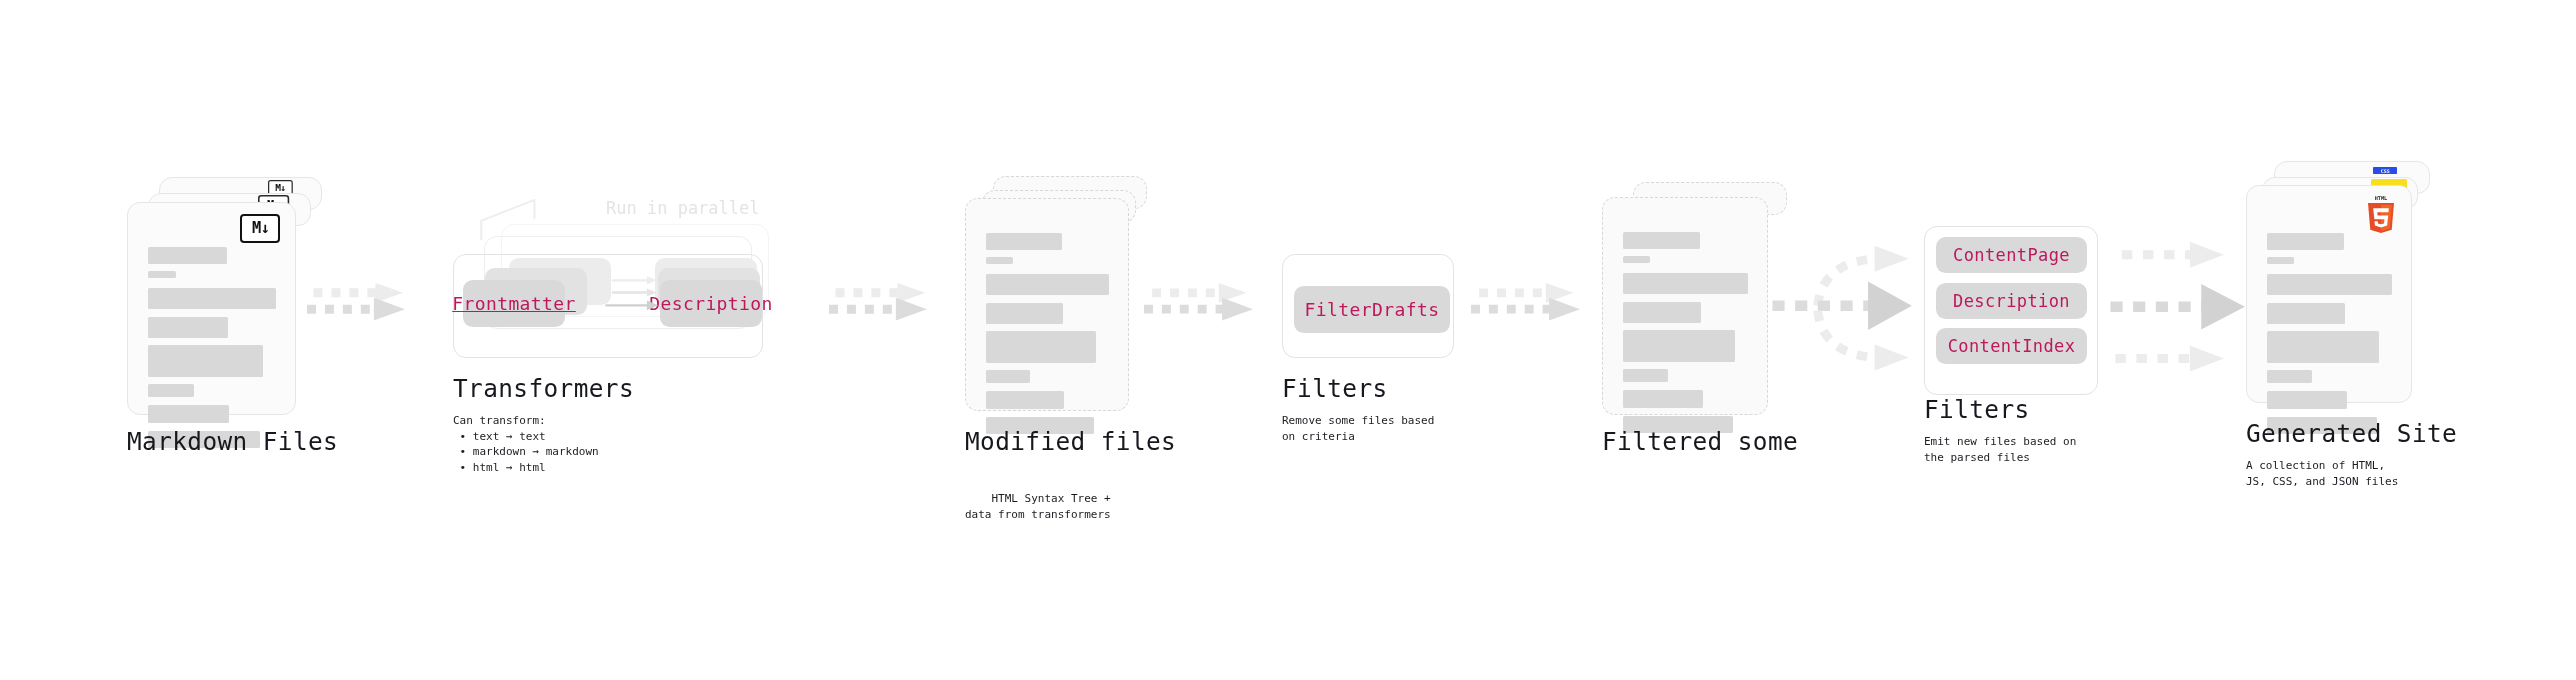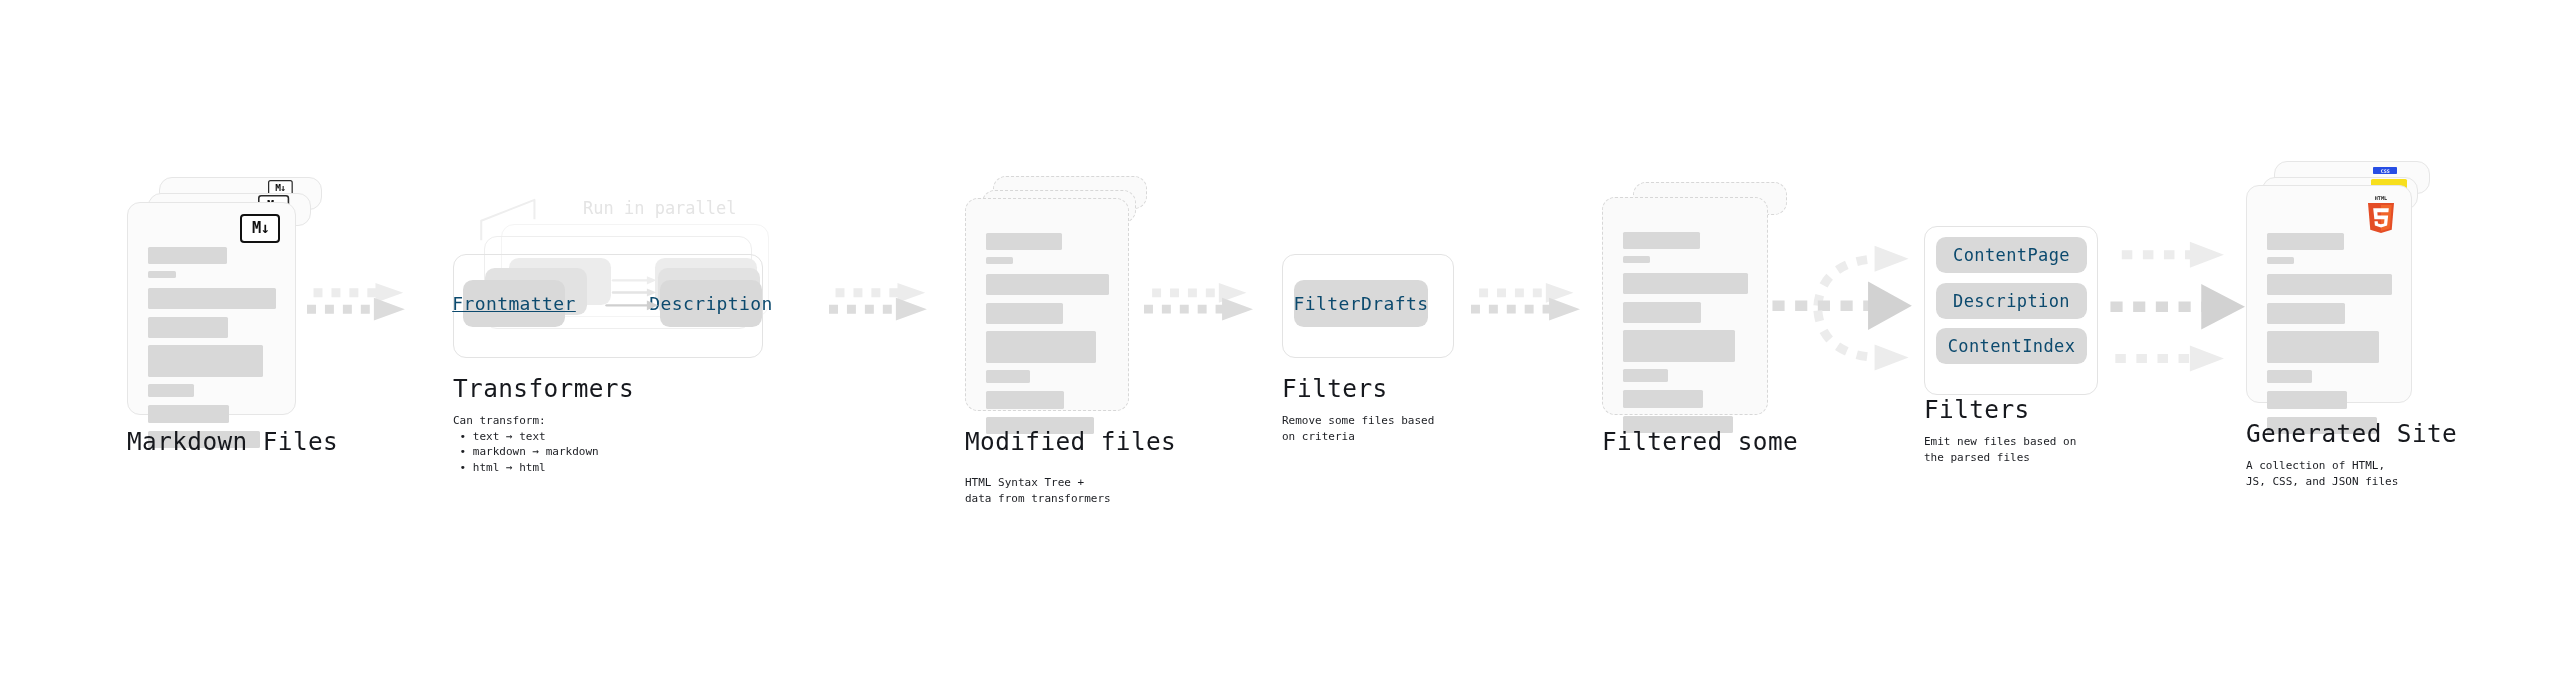--- a/index.html
+++ b/index.html
@@ -72,21 +72,21 @@
     box-sizing:border-box;
   }
   .gbox.l2{border-color:#eeeeee;}
   .gbox.l3{border-color:#f4f4f4;}
 
   .chip{
     position:absolute;
     background:#d9d9d9;
     border-radius:9.8px;
     display:flex;align-items:center;justify-content:center;
-    color:#0c4a6e;
+    color:#be185d;
     font-size:18px;
     letter-spacing:0.4px;
     box-sizing:border-box;
   }
   .chip.g2{background:#e2e2e2;color:transparent;}
   .chip.g3{background:#ececec;color:transparent;}
 
   
   .title{
     position:absolute;
@@ -100,20 +100,21 @@
     font-size:11px;
     line-height:1.42;
     color:#1b1d22;
     white-space:pre;
   }
   .annot{
     position:absolute;
     font-size:17px;
     color:#e4e4e4;
     white-space:nowrap;
+    margin-left:23px;
   }
 
   svg{position:absolute;overflow:visible;}
 </style>
 </head>
 <body>
 
 <div id="stage">
 
   <div class="stack">
@@ -213,38 +214,38 @@
         <div class="bar" style="width:22%;height:6.5px;margin-bottom:10.6px;"></div>
         <div class="bar" style="width:100%;height:21px;"></div>
         <div class="bar" style="width:63%;height:21px;"></div>
         <div class="bar" style="width:90%;height:32px;"></div>
         <div class="bar" style="width:36%;height:13px;"></div>
         <div class="bar" style="width:64%;height:18.7px;"></div>
         <div class="bar" style="width:88%;height:17px;"></div>
       </div>
     </div>
     <div class="title" style="left:965px;top:427px;">Modified files</div>
-    <div class="sub" style="left:965px;top:475px;">HTML Syntax Tree +
+    <div class="sub" style="left:965px;top:491px;text-align:right;">HTML Syntax Tree +
 data from transformers</div>
   </div>
 
   <svg style="left:1144px;top:283px;width:122px;height:36px;" viewBox="0 0 150 44">
     <g stroke="#ececec" stroke-width="11" stroke-dasharray="11 11" fill="none">
         <line x1="10" y1="12" x2="100" y2="12"></line>
       </g>
     <polygon points="92,0 126,12 92,24" fill="#ececec"></polygon>
     <g stroke="#dcdcdc" stroke-width="11" stroke-dasharray="11 11" fill="none">
         <line x1="0" y1="32" x2="104" y2="32"></line>
       </g>
     <polygon points="96,18 134,32 96,46" fill="#dcdcdc"></polygon>
   </svg>
 
   <div class="stack">
     <div class="gbox" style="left:1282px;top:254px;width:172px;height:104px;"></div>
-    <div class="chip" style="left:1294px;top:280px;width:134px;height:47px;">FilterDrafts</div>
+    <div class="chip" style="left:1294px;top:286px;width:156px;height:47px;">FilterDrafts</div>
     <div class="title" style="left:1282px;top:374px;">Filters</div>
     <div class="sub" style="left:1282px;top:413px;">Remove some files based
 on criteria</div>
   </div>
 
   <svg style="left:1471px;top:283px;width:122px;height:36px;" viewBox="0 0 150 44">
     <g stroke="#ececec" stroke-width="11" stroke-dasharray="11 11" fill="none">
         <line x1="10" y1="12" x2="100" y2="12"></line>
       </g>
     <polygon points="92,0 126,12 92,24" fill="#ececec"></polygon>

